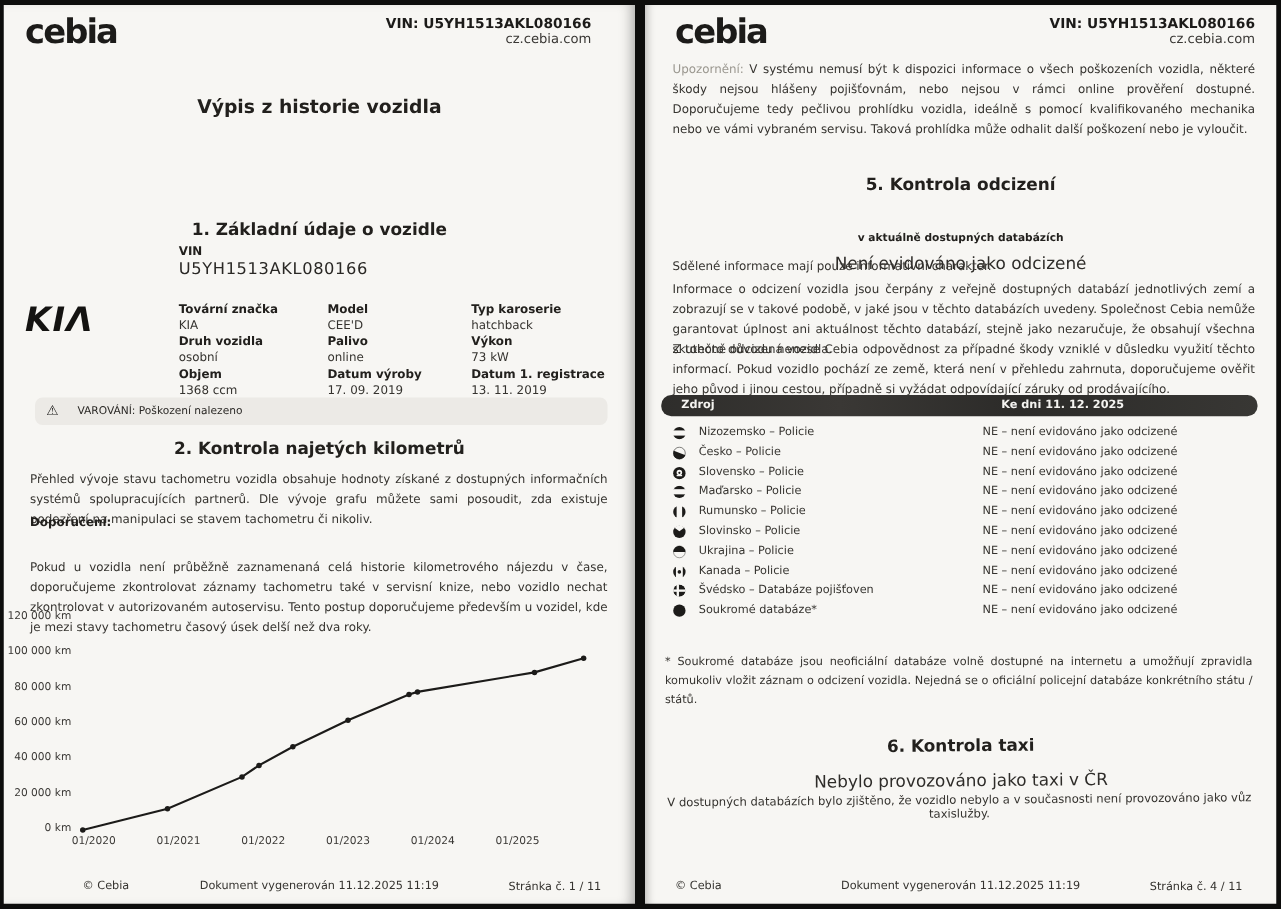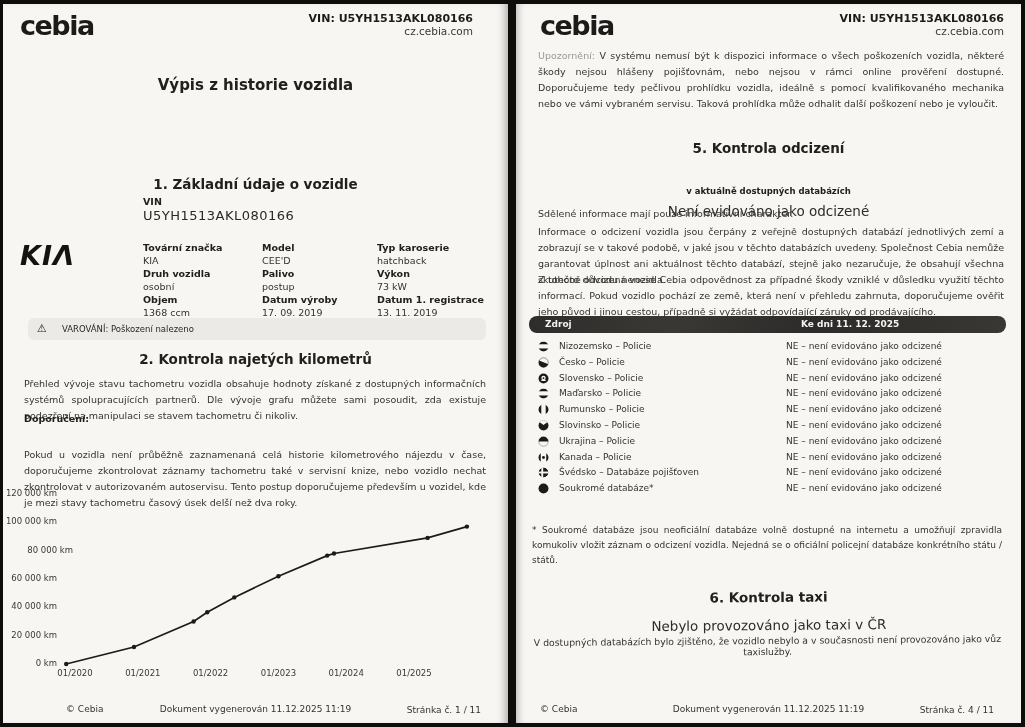--- a/index.html
+++ b/index.html
@@ -73,21 +73,21 @@
   </div>
 
   <div class="abs h2" style="left:0;top:347px;">2. Kontrola najetých kilometrů</div>
   <div class="abs para" style="left:21px;top:372px;width:462px;">Přehled vývoje stavu tachometru vozidla obsahuje hodnoty získané z dostupných informačních systémů spolupracujících partnerů. Dle vývoje grafu můžete sami posoudit, zda existuje podezření na manipulaci se stavem tachometru či nikoliv.</div>
   <div class="abs para lbl" style="left:21px;top:407px;width:462px;">Doporučení:</div>
   <div class="abs para" style="left:21px;top:443px;width:462px;">Pokud u vozidla není průběžně zaznamenaná celá historie kilometrového nájezdu v čase, doporučujeme zkontrolovat záznamy tachometru také v servisní knize, nebo vozidlo nechat zkontrolovat v autorizovaném autoservisu. Tento postup doporučujeme především u vozidel, kde je mezi stavy tachometru časový úsek delší než dva roky.</div>
 
   <div class="abs" style="left:0;top:480px;width:502px;height:205px;">
       <div class="ylab" style="left: 0px; top: 4px;">120 000 km</div>
       <div class="ylab" style="left: 0px; top: 32.3333px;">100 000 km</div>
-      <div class="ylab" style="left: 0px; top: 60.6667px; margin-left: 16px;">80 000 km</div>
+      <div class="ylab" style="left: 0px; top: 60.6667px;">80 000 km</div>
       <div class="ylab" style="left: 0px; top: 89px;">60 000 km</div>
       <div class="ylab" style="left: 0px; top: 117.333px;">40 000 km</div>
       <div class="ylab" style="left: 0px; top: 145.667px;">20 000 km</div>
       <div class="ylab" style="left: 0px; top: 174px;">0 km</div>
       <div class="xlab" style="left: 44px; top: 184px;">01/2020</div>
       <div class="xlab" style="left: 111.8px; top: 184px;">01/2021</div>
       <div class="xlab" style="left: 179.6px; top: 184px;">01/2022</div>
       <div class="xlab" style="left: 247.4px; top: 184px;">01/2023</div>
       <div class="xlab" style="left: 315.2px; top: 184px;">01/2024</div>
       <div class="xlab" style="left: 383px; top: 184px;">01/2025</div>
@@ -120,21 +120,21 @@
     <div class="abs fcell" style="left: 374px; top: 238px;">
       <div class="fl">Typ karoserie</div>
       <div class="fv">hatchback</div>
     </div>
     <div class="abs fcell" style="left: 140px; top: 264px;">
       <div class="fl">Druh vozidla</div>
       <div class="fv">osobní</div>
     </div>
     <div class="abs fcell" style="left: 259px; top: 264px;">
       <div class="fl">Palivo</div>
-      <div class="fv">postup</div>
+      <div class="fv">online</div>
     </div>
     <div class="abs fcell" style="left: 374px; top: 264px;">
       <div class="fl">Výkon</div>
       <div class="fv">73 kW</div>
     </div>
     <div class="abs fcell" style="left: 140px; top: 290px;">
       <div class="fl">Objem</div>
       <div class="fv">1368 ccm</div>
     </div>
     <div class="abs fcell" style="left: 259px; top: 290px;">

